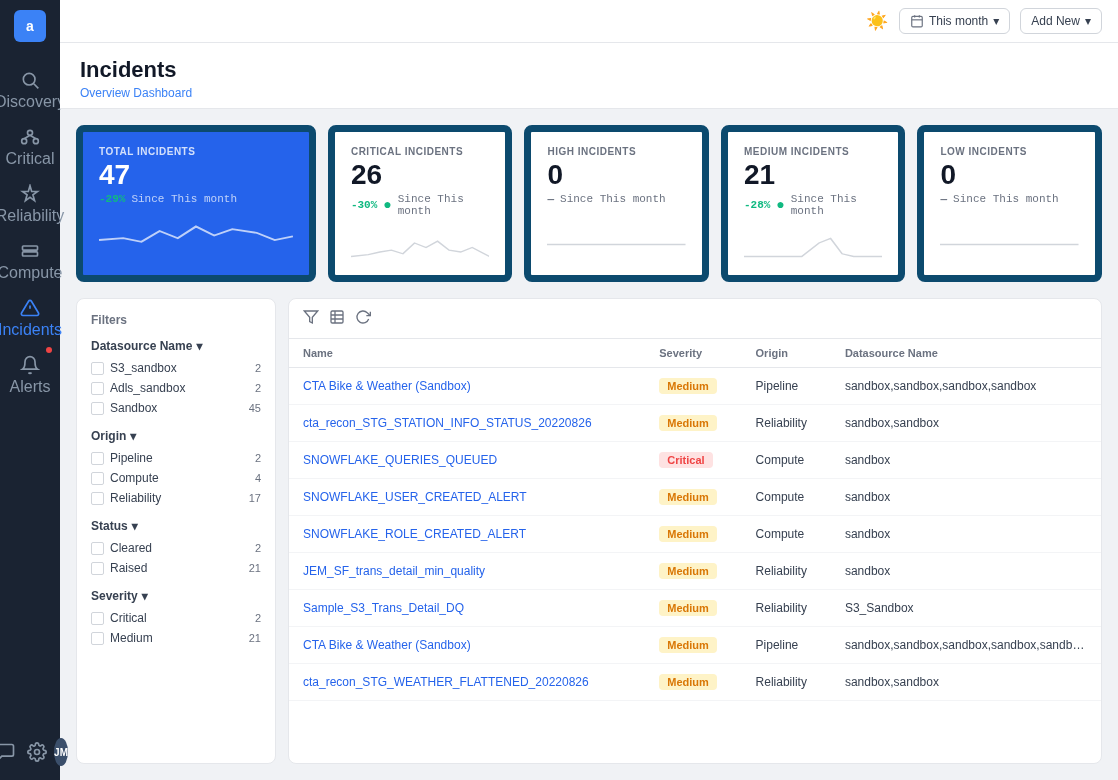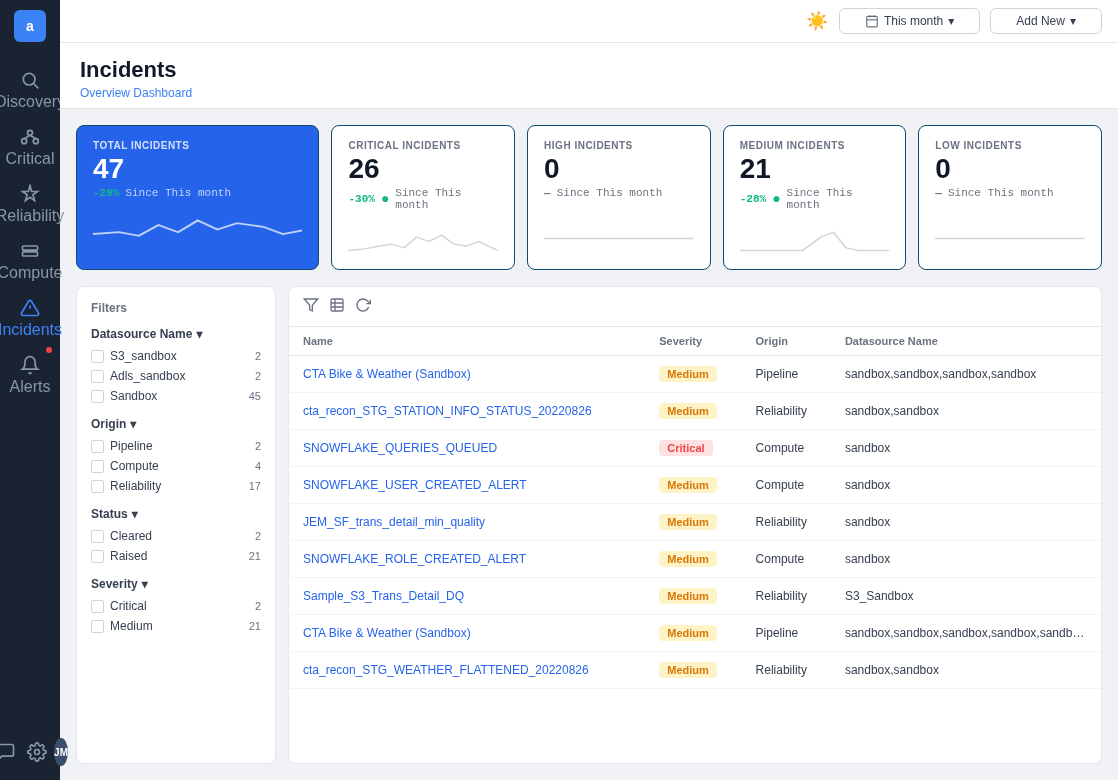--- a/index.html
+++ b/index.html
@@ -61,21 +61,21 @@
       align-items: center;
       justify-content: flex-end;
       padding: 8px 16px;
       border-bottom: 1px solid #e5e7eb;
       gap: 10px;
     }
     .topbar-sun { font-size: 18px; color: #f59e0b; }
     .topbar-btn {
       display: flex; align-items: center; gap: 5px;
       border: 1px solid #d1d5db; border-radius: 6px;
-      padding: 5px 25px; background: white; cursor: pointer;
+      padding: 5px 10px; background: white; cursor: pointer;
       font-size: 12px; color: #374151;
     }
     .topbar-btn svg { width: 14px; height: 14px; color: #6b7280; }
 
     
     .page-area {
       flex: 1;
       overflow: hidden;
       display: flex;
       flex-direction: column;
@@ -104,21 +104,21 @@
       display: flex;
       gap: 12px;
       flex-shrink: 0;
     }
     .stat-card {
       background: white;
       border-radius: 8px;
       padding: 14px 16px;
       flex: 1;
       min-width: 0;
-      border: 1px solid #0c4a6e;
+      border: 7px solid #0c4a6e;
     }
     .stat-card.total {
       background: #2563eb;
       color: white;
       flex: 1.4;
     }
     .stat-label { font-size: 10px; font-weight: 600; letter-spacing: 0.5px; color: #6b7280; text-transform: uppercase; }
     .stat-card.total .stat-label { color: rgba(255,255,255,0.8); }
     .stat-number { font-size: 28px; font-weight: 700; color: #111827; margin-top: 2px; }
     .stat-card.total .stat-number { color: white; }
@@ -538,32 +538,32 @@
     <td>Compute</td>
     <td class="datasource-cell">sandbox</td>
   </tr>
                   <tr>
     <td>SNOWFLAKE_USER_CREATED_ALERT</td>
     <td><span class="severity-badge severity-medium">Medium</span></td>
     <td>Compute</td>
     <td class="datasource-cell">sandbox</td>
   </tr>
                   <tr>
+    <td>SNOWFLAKE_ROLE_CREATED_ALERT</td>
+    <td><span class="severity-badge severity-medium">Medium</span></td>
+    <td>Compute</td>
+    <td class="datasource-cell">sandbox</td>
+  </tr>
+                  <tr>
     <td>JEM_SF_trans_detail_min_quality</td>
     <td><span class="severity-badge severity-medium">Medium</span></td>
     <td>Reliability</td>
     <td class="datasource-cell">sandbox</td>
   </tr>
                   <tr>
-    <td>SNOWFLAKE_ROLE_CREATED_ALERT</td>
-    <td><span class="severity-badge severity-medium">Medium</span></td>
-    <td>Compute</td>
-    <td class="datasource-cell">sandbox</td>
-  </tr>
-                  <tr>
     <td>Sample_S3_Trans_Detail_DQ</td>
     <td><span class="severity-badge severity-medium">Medium</span></td>
     <td>Reliability</td>
     <td class="datasource-cell">S3_Sandbox</td>
   </tr>
                   <tr>
     <td>CTA Bike &amp; Weather (Sandbox)</td>
     <td><span class="severity-badge severity-medium">Medium</span></td>
     <td>Pipeline</td>
     <td class="datasource-cell">sandbox,sandbox,sandbox,sandbox,sandbox,s</td>

